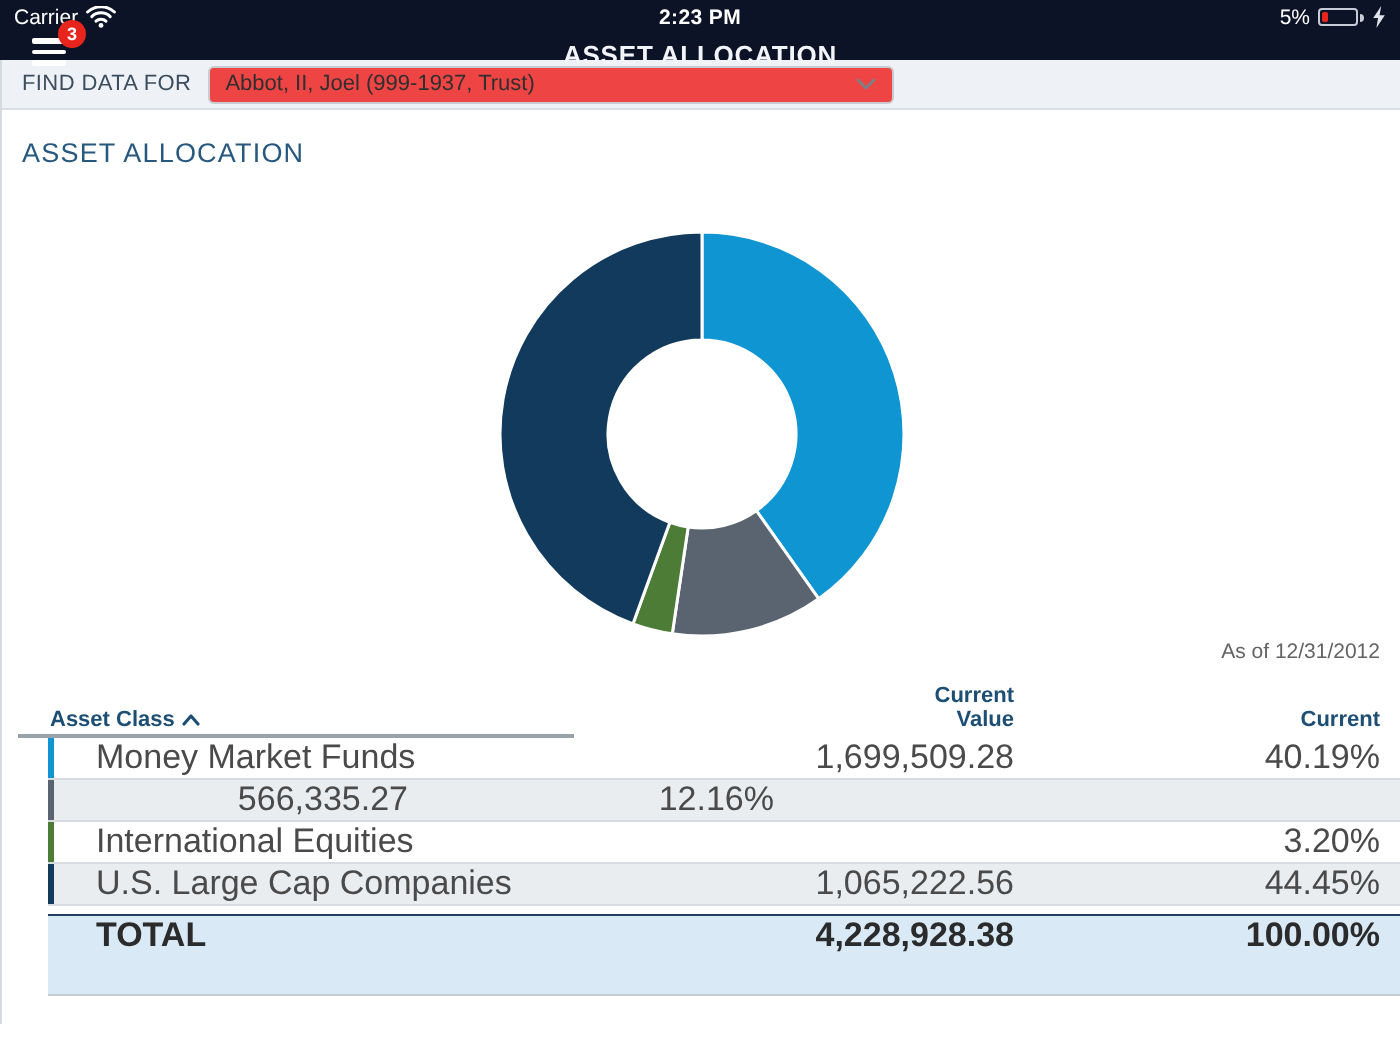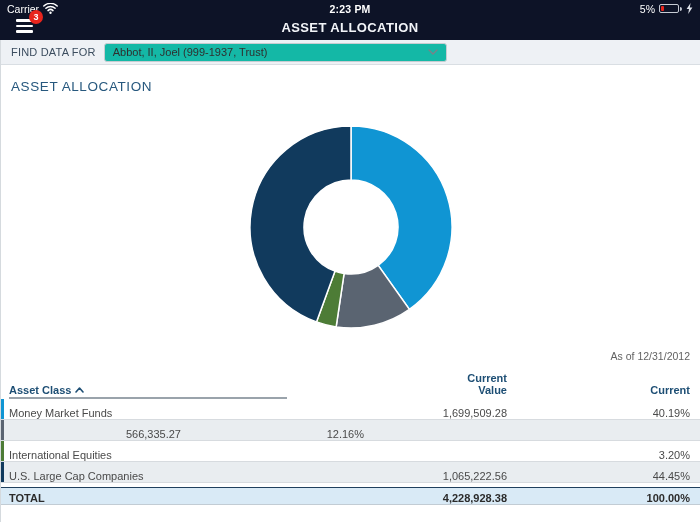--- a/index.html
+++ b/index.html
@@ -1,21 +1,21 @@
 <!DOCTYPE html>
 <html><head>
 <meta charset="utf-8">
 <style>
   * { margin:0; padding:0; box-sizing:border-box; }
   html,body { width:700px; height:525px; background:#fff; overflow:hidden; }
   body { font-family:"Liberation Sans","DejaVu Sans",sans-serif; }
   .screen { position:relative; width:700px; height:525px; background:#fff; }
 
   
-  .navbar { background:#0d1327; color:#fff; height:40px; }
+  .navbar { background:#0d1327; color:#fff; height:30px; }
   .statusbar { display:flex; justify-content:space-between; align-items:center;
                height:16px; padding:1px 7px 0 7px; font-size:10.5px; }
   .sb-left, .sb-right { display:flex; align-items:center; gap:4px; width:120px; }
   .sb-right { justify-content:flex-end; }
   .sb-center { font-weight:bold; letter-spacing:.2px; }
   .battery { display:inline-flex; align-items:center; }
   .battery-body { display:inline-block; width:20px; height:9px; border:1px solid #c6cbd4;
                   border-radius:2px; padding:1px; }
   .battery-fill { display:block; width:3px; height:5px; background:#e8251d; border-radius:1px; }
   .battery-cap { display:inline-block; width:2px; height:4px; background:#c6cbd4;
@@ -29,47 +29,47 @@
   .badge { position:absolute; top:-9px; right:-9px; width:14px; height:14px; border-radius:50%;
            background:#e8251d; color:#fff; font-size:9px; font-weight:bold;
            display:flex; align-items:center; justify-content:center; }
 
   
   .content { border-left:1px solid #d5dade; height:482px; }
 
   .findbar { height:25px; background:#eef1f5; border-bottom:1px solid #d9dee3;
              display:flex; align-items:center; padding:0 10px; }
   .find-label { font-size:11px; color:#3c4d5f; letter-spacing:.2px; margin-right:8px; }
-  .select { width:343px; height:19px; background:#14b8a6; border:1px solid #c7ccd1; border-radius:3px;
+  .select { width:343px; height:19px; background:#ef4444; border:1px solid #c7ccd1; border-radius:3px;
             display:flex; align-items:center; justify-content:space-between; padding:0 8px;
             font-size:11px; color:#2f2f2f; cursor:pointer; }
 
   .heading { padding:14px 10px 0 10px; font-size:13.5px; font-weight:normal;
              letter-spacing:.6px; color:#27587e; height:30px; }
 
   .chart-area { position:relative; height:234px; }
   .chart-area svg { position:absolute; left:0; top:0; }
 
   .asof { text-align:right; padding-right:10px; font-size:10.5px; color:#636363;
-          height:16px; line-height:14px;margin-top:20px; }
+          height:16px; line-height:14px; }
 
   
   .thead { display:flex; align-items:flex-end; height:34px; padding-bottom:3px; position:relative; }
   .th { font-size:11px; font-weight:bold; color:#1d4e74; line-height:12px; }
-  .col-asset { flex:1; padding-left:8px; text-align:left; }
+  .col-asset { flex:1; padding-left:24px; text-align:left; }
   .col-value { width:190px; padding-right:10px; text-align:right; }
   .col-pct   { width:183px; padding-right:10px; text-align:right; }
   .th-label { display:inline-flex; align-items:center; gap:4px; }
   .sort-underline { position:absolute; left:8px; bottom:0; width:278px; height:2px;
                     background:#9aa3ab; }
-  .trow { display:flex; align-items:flex-end; height:21px; font-size:11px; color:#4a4a4a;
-          border-bottom:1px solid #d7dbdf; position:relative; background:#fff; }
+  .trow { display:flex; align-items:flex-start; height:21px; font-size:17px; color:#4a4a4a;
+          border-bottom:1px solid #d7dbdf; position:relative; background:#fff;margin-left:23px; }
   .trow.alt { background:#e9edf0; }
   .row-bar { position:absolute; left:0; top:0; bottom:0; width:3px; }
-  .trow.total { height:18px; margin-top:4px; background:#d9eaf6; font-weight:bold; color:#2b2b2b;
+  .trow.total { height:41px; margin-top:4px; background:#d9eaf6; font-weight:bold; color:#2b2b2b;
                 border-top:1.5px solid #20405e; border-bottom:1px solid #c2ccd4; }
 </style>
 </head>
 <body>
 
 <div class="screen">
 
   <header class="navbar">
     <div class="statusbar">
       <div class="sb-left">

